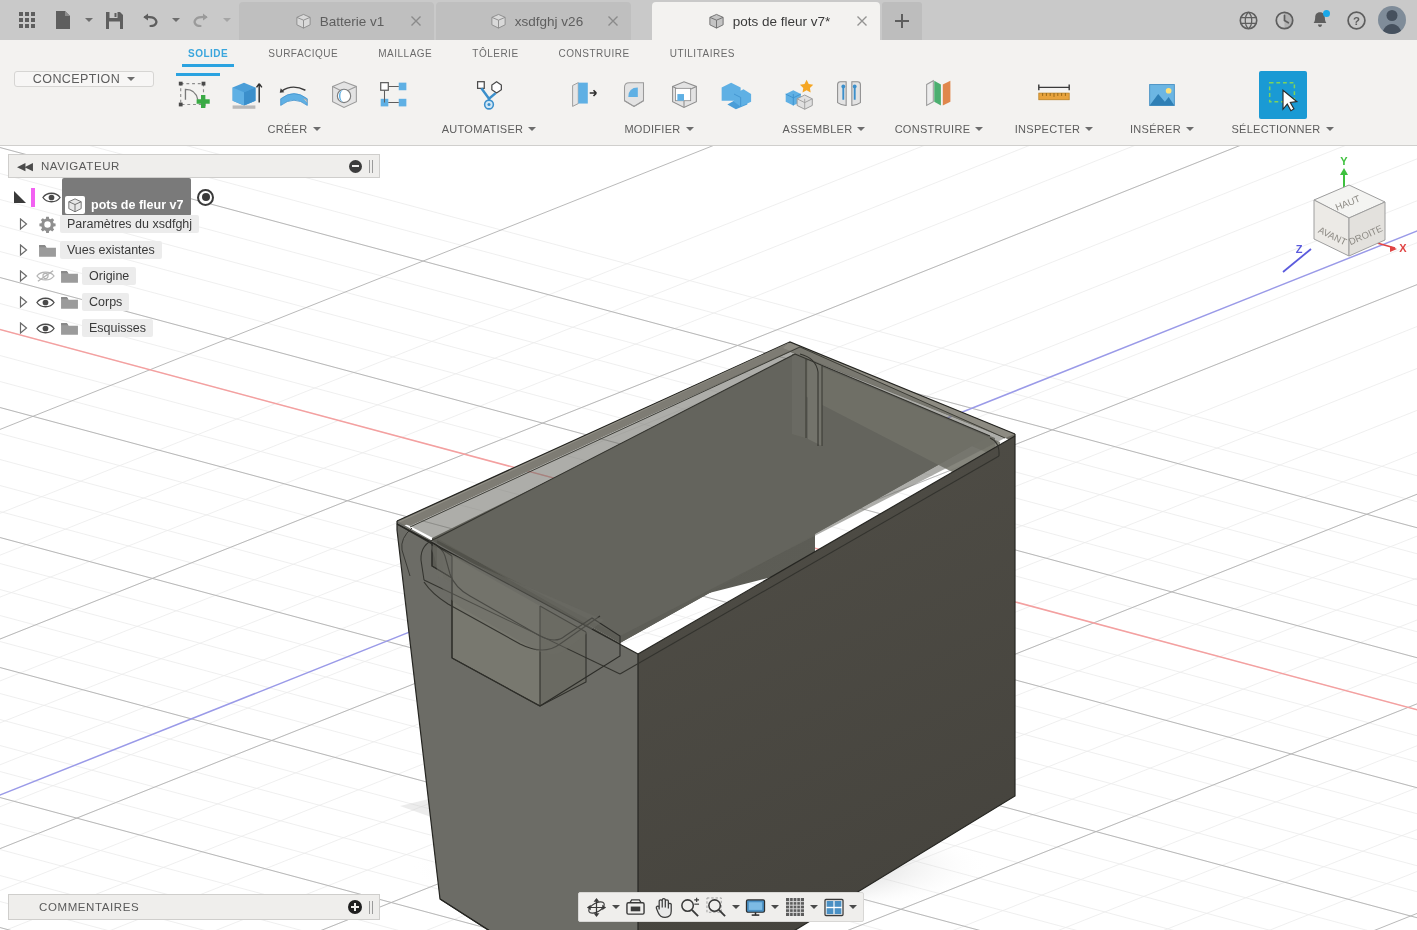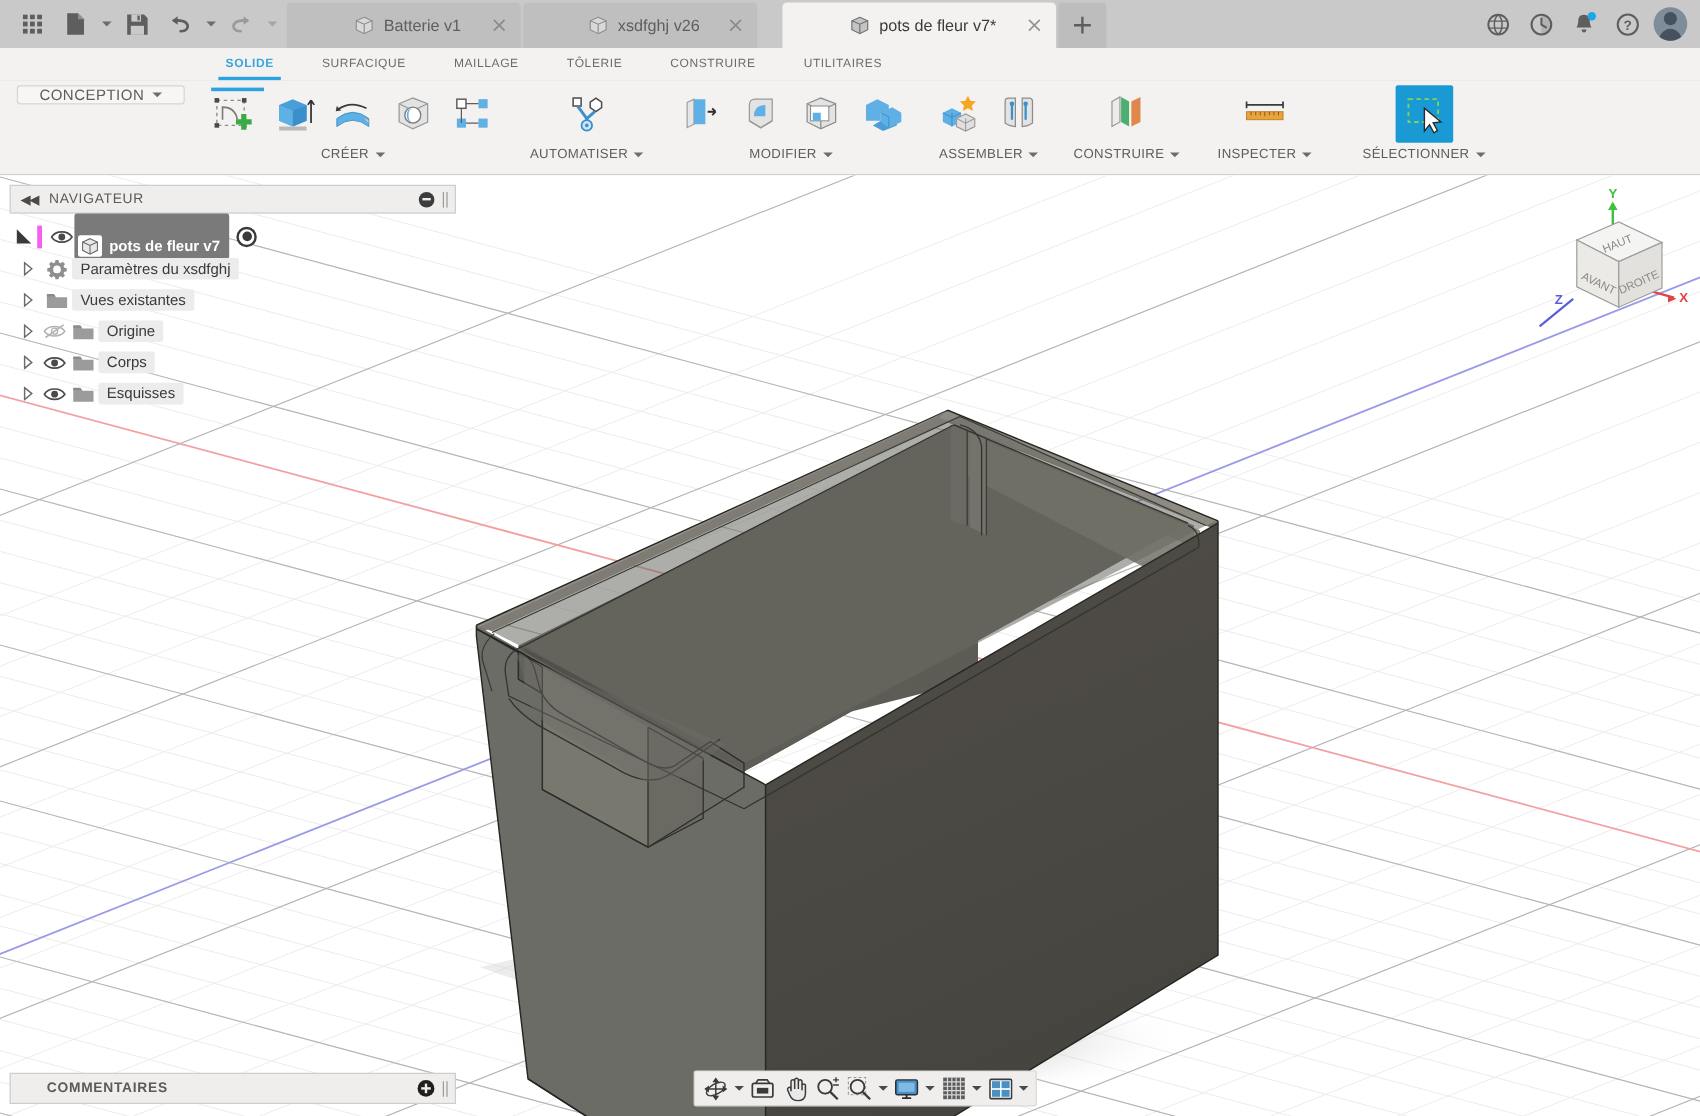--- a/index.html
+++ b/index.html
@@ -188,21 +188,21 @@
   }
   .radio-inner { width: 8px; height: 8px; border-radius: 50%; background: #3a3a3a; }
 
   
   .comments {
     position: absolute; left: 8px; bottom: 10px; width: 372px; height: 26px;
     background: #efeeec; border: 1px solid #cfcecc;
     display: flex; align-items: center; padding: 0 6px 0 30px;
     font-size: 11.5px; color: #5a5a5a; letter-spacing: .6px;
   }
-  .comments-title { flex: 1; font-weight: bold; }
+  .comments-title { flex: 1; }
   .c-plus {
     width: 14px; height: 14px; border-radius: 50%; background: #1f1f1f;
     display: flex; align-items: center; justify-content: center;
     position: relative; margin-right: 7px; cursor: pointer;
   }
   .c-plus::before, .c-plus::after {
     content: ""; position: absolute; background: #efeeec;
   }
   .c-plus::before { width: 8px; height: 1.8px; }
   .c-plus::after { width: 1.8px; height: 8px; }
@@ -584,20 +584,35 @@
         </div>
       </div>
       <div class="panel-label">
         <span>INSPECTER</span>
         <i class="caret-d"></i>
       </div>
     </div>
 
     <div class="vsep"></div>
 
+    <div class="panel" style="min-width:96px">
+      <div class="panel-icons">
+        <div class="ico-btn">
+          <svg width="38" height="38" viewBox="0 0 40 40">
+            <rect x="7" y="9" width="26" height="22" fill="#6cb6e3" stroke="#4a93c4" stroke-width="1"></rect>
+            <circle cx="27" cy="15.5" r="3" fill="#ffe27a"></circle>
+            <path d="M7 31 L16 19 L23 27 L27 22 L33 31 Z" fill="#2f7fb5"></path>
+          </svg>
+        </div>
+      </div>
+      <div class="panel-label">
+        <span>INSÉRER</span>
+        <i class="caret-d"></i>
+      </div>
+    </div>
 
     <div class="vsep"></div>
 
     <div class="panel" style="min-width:135px">
       <div class="panel-icons">
         <div class="ico-btn sel">
           <svg width="38" height="38" viewBox="0 0 40 40">
             <rect x="6" y="7" width="26" height="20" fill="none" stroke="#7fd35b" stroke-width="1.6" stroke-dasharray="4 3"></rect>
             <path d="M20 15 L20 35 L24.5 29.5 L28.3 36.5 L31.5 34.6 L27.7 27.8 L34.5 27 Z" fill="#ffffff" stroke="#2a2a2a" stroke-width="1.2"></path>
           </svg>

